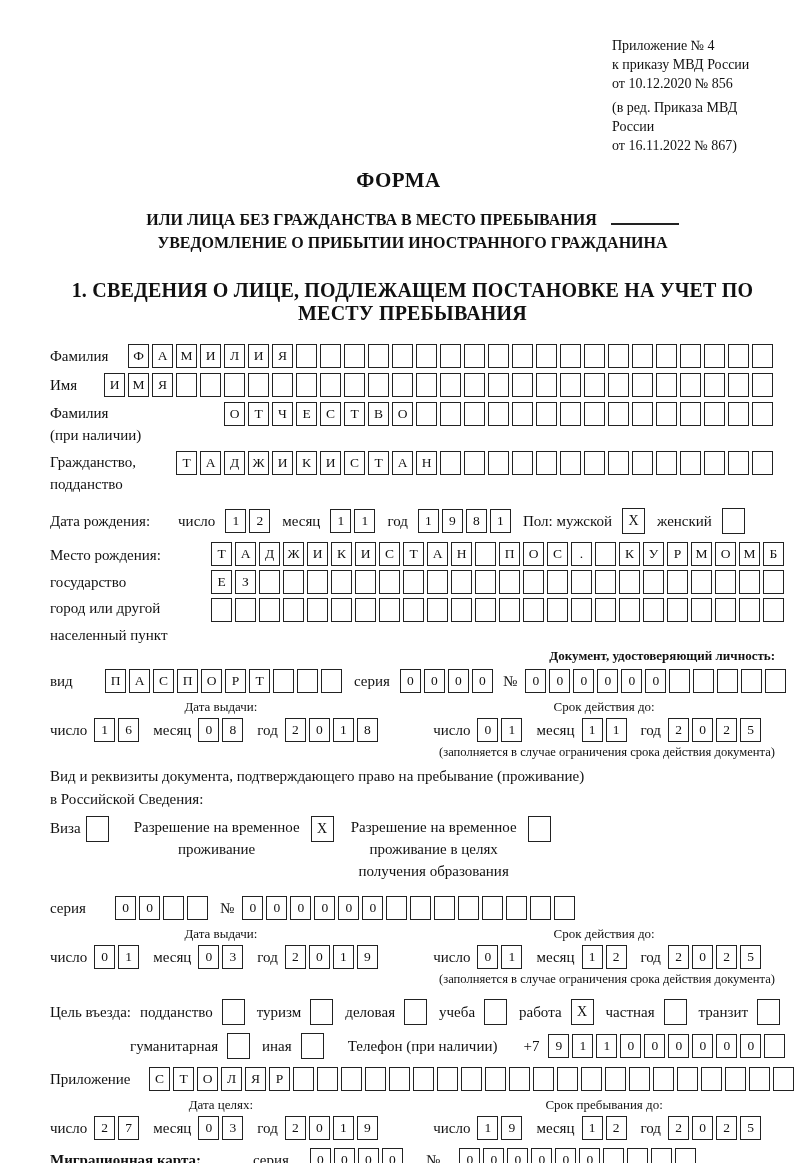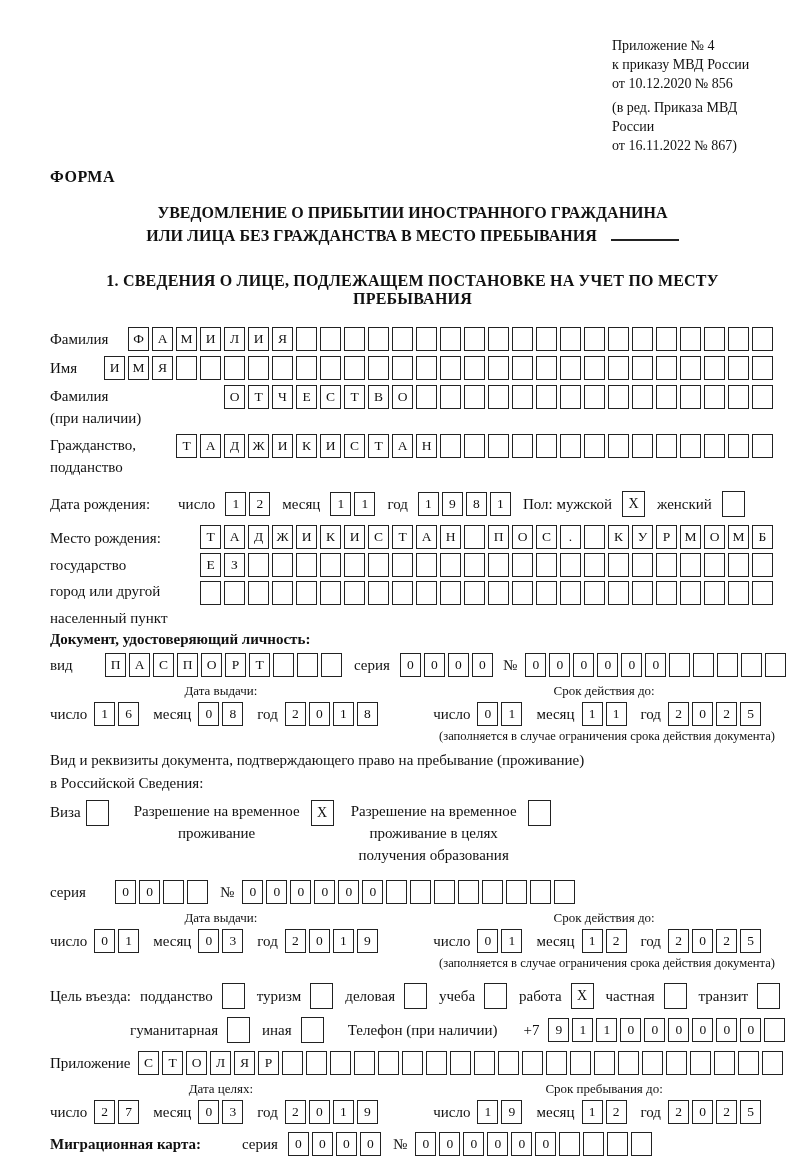--- a/index.html
+++ b/index.html
@@ -2,49 +2,49 @@
 <html><head>
 <meta charset="utf-8">
 <style>
   html,body{margin:0;padding:0;background:#fff;}
   body{width:800px;height:1163px;overflow:hidden;color:#111;
        font-family:"Liberation Serif",serif;font-size:15px;}
   .page{padding:36px 25px 0 50px;width:725px;}
 
   .annex{margin-left:562px;font-size:14px;line-height:19px;}
   .annex-part2{margin-top:5px;}
-  .forma{text-align:left;margin-top:13px;margin-right:28px;font-weight:bold;font-size:16px;letter-spacing:.5px;}
+  .forma{text-align:center;margin-top:13px;margin-right:28px;font-weight:bold;font-size:21px;letter-spacing:.5px;}
 
   .title{ text-align:center;font-weight:bold;font-size:16px;line-height:23px;margin-top:15px;}
   .blankline{display:inline-block;width:68px;height:14px;border-bottom:2.2px solid #222;margin-left:14px;}
-  .sec-heading{font-weight:bold;font-size:16px;margin-top:25px;text-align:center;letter-spacing:.2px;}
+  .sec-heading{font-weight:bold;font-size:20px;margin-top:25px;text-align:center;letter-spacing:.2px;}
 
   .row{display:flex;align-items:flex-start;}
   .lbl{line-height:24px;flex:0 0 auto;}
   .lbl2{line-height:22px;flex:0 0 auto;}
   .cells{display:flex;gap:3px;flex:0 0 auto;}
   .cell{flex:0 0 auto;width:21px;height:24px;box-sizing:border-box;border:1.6px solid #222;
         display:flex;align-items:center;justify-content:center;font-size:13.5px;background:#fff;}
   .cb .cell{width:23px;height:26px;font-size:14px;}
 
-  .mt20{margin-top:19px;} .mt5{margin-top:5px;} .mt8{margin-top:8px;} .mt10{margin-top:10px;} .mt14{margin-top:14px;}
+  .mt20{margin-top:19px;} .mt5{margin-top:5px;} .mt8{margin-top:8px;gap:11px;} .mt10{margin-top:10px;} .mt14{margin-top:14px;}
 
   .w-surname{width:78px;} .w-name{width:54px;} .w-patro{width:174px;} .w-citiz{width:126px;}
   .w-place{width:150px;} .w-kind{width:55px;} .w-prof{width:88px;} .w-reps{width:130px;}
 
   .inline{display:flex;align-items:center;} 
   .birthdate{margin-top:13px;}
   .birthdate .lbl{margin-right:10px;}
   .birthdate .cells{margin-right:12px;}
   .birthdate .big{margin-right:28px;}
 
   .placecol .cells{margin-bottom:4px;}
   .place-labels div{line-height:26.5px;}
 
-  .center-bold{text-align:left;font-weight:bold;font-size:15px;}
+  .center-bold{text-align:right;font-weight:bold;font-size:13px;}
 
   .dates{display:flex;justify-content:space-between;margin-top:6px;}
   .dcol{display:flex;flex-direction:column;}
   .dhead{text-align:center;font-size:13px;margin-bottom:3px;}
   .dline{display:flex;align-items:center;}
   .dline .lbl{margin-right:7px;}
   .dline .cells{margin-right:14px;}
   .dnote{font-size:12.6px;margin-top:3px;text-align:right;}
 
   .opts{display:flex;align-items:flex-start;margin-top:8px;}
@@ -75,22 +75,22 @@
     <div>от 10.12.2020 № 856</div>
     <div class="annex-part2">
       <div>(в ред. Приказа МВД России</div>
       <div>от 16.11.2022 № 867)</div>
     </div>
   </div>
 
   <div class="forma">ФОРМА</div>
 
   <div class="title">
+    <div><span>ИЛИ ЛИЦА БЕЗ ГРАЖДАНСТВА В МЕСТО ПРЕБЫВАНИЯ</span><span class="blankline"></span></div>
     <div>УВЕДОМЛЕНИЕ О ПРИБЫТИИ ИНОСТРАННОГО ГРАЖДАНИНА</div>
-    <div><span>ИЛИ ЛИЦА БЕЗ ГРАЖДАНСТВА В МЕСТО ПРЕБЫВАНИЯ</span><span class="blankline"></span></div>
   </div>
 
   <div class="sec-heading">1. СВЕДЕНИЯ О ЛИЦЕ, ПОДЛЕЖАЩЕМ ПОСТАНОВКЕ НА УЧЕТ ПО МЕСТУ ПРЕБЫВАНИЯ</div>
 
   <div class="row mt20">
     <span class="lbl w-surname">Фамилия</span>
     <span class="cells">
         <span class="cell">Ф</span>
         <span class="cell">А</span>
         <span class="cell">М</span>

